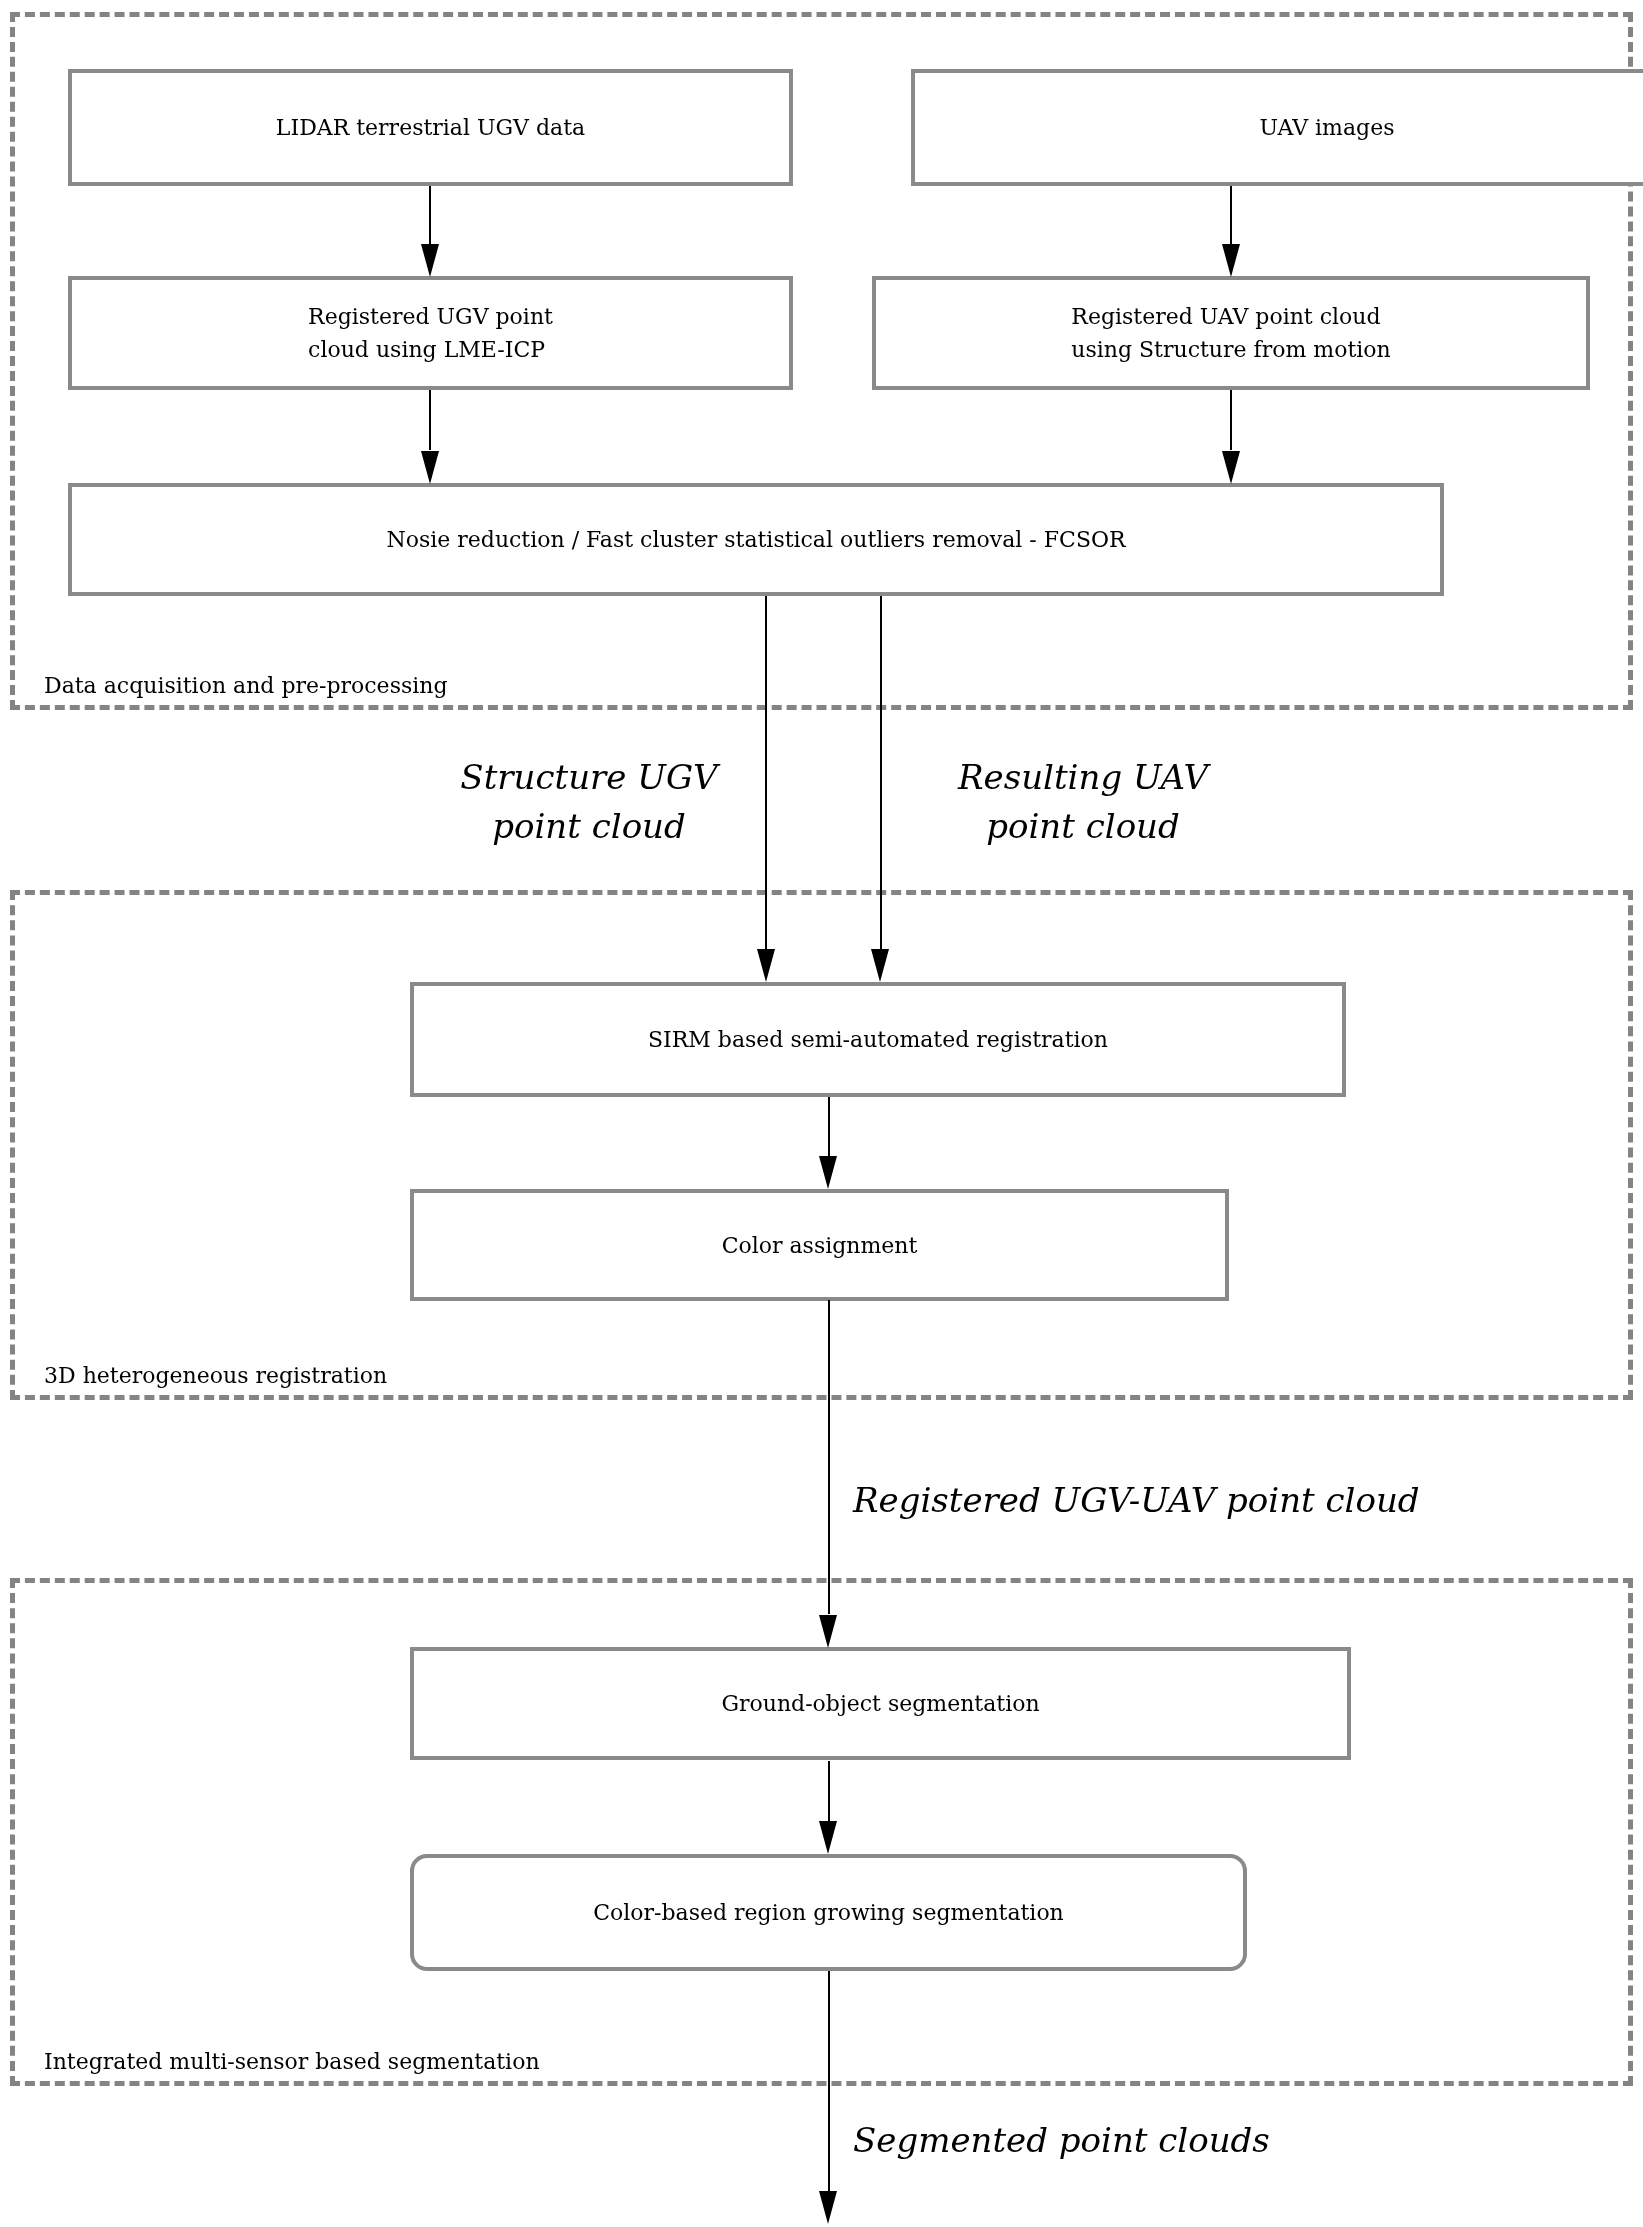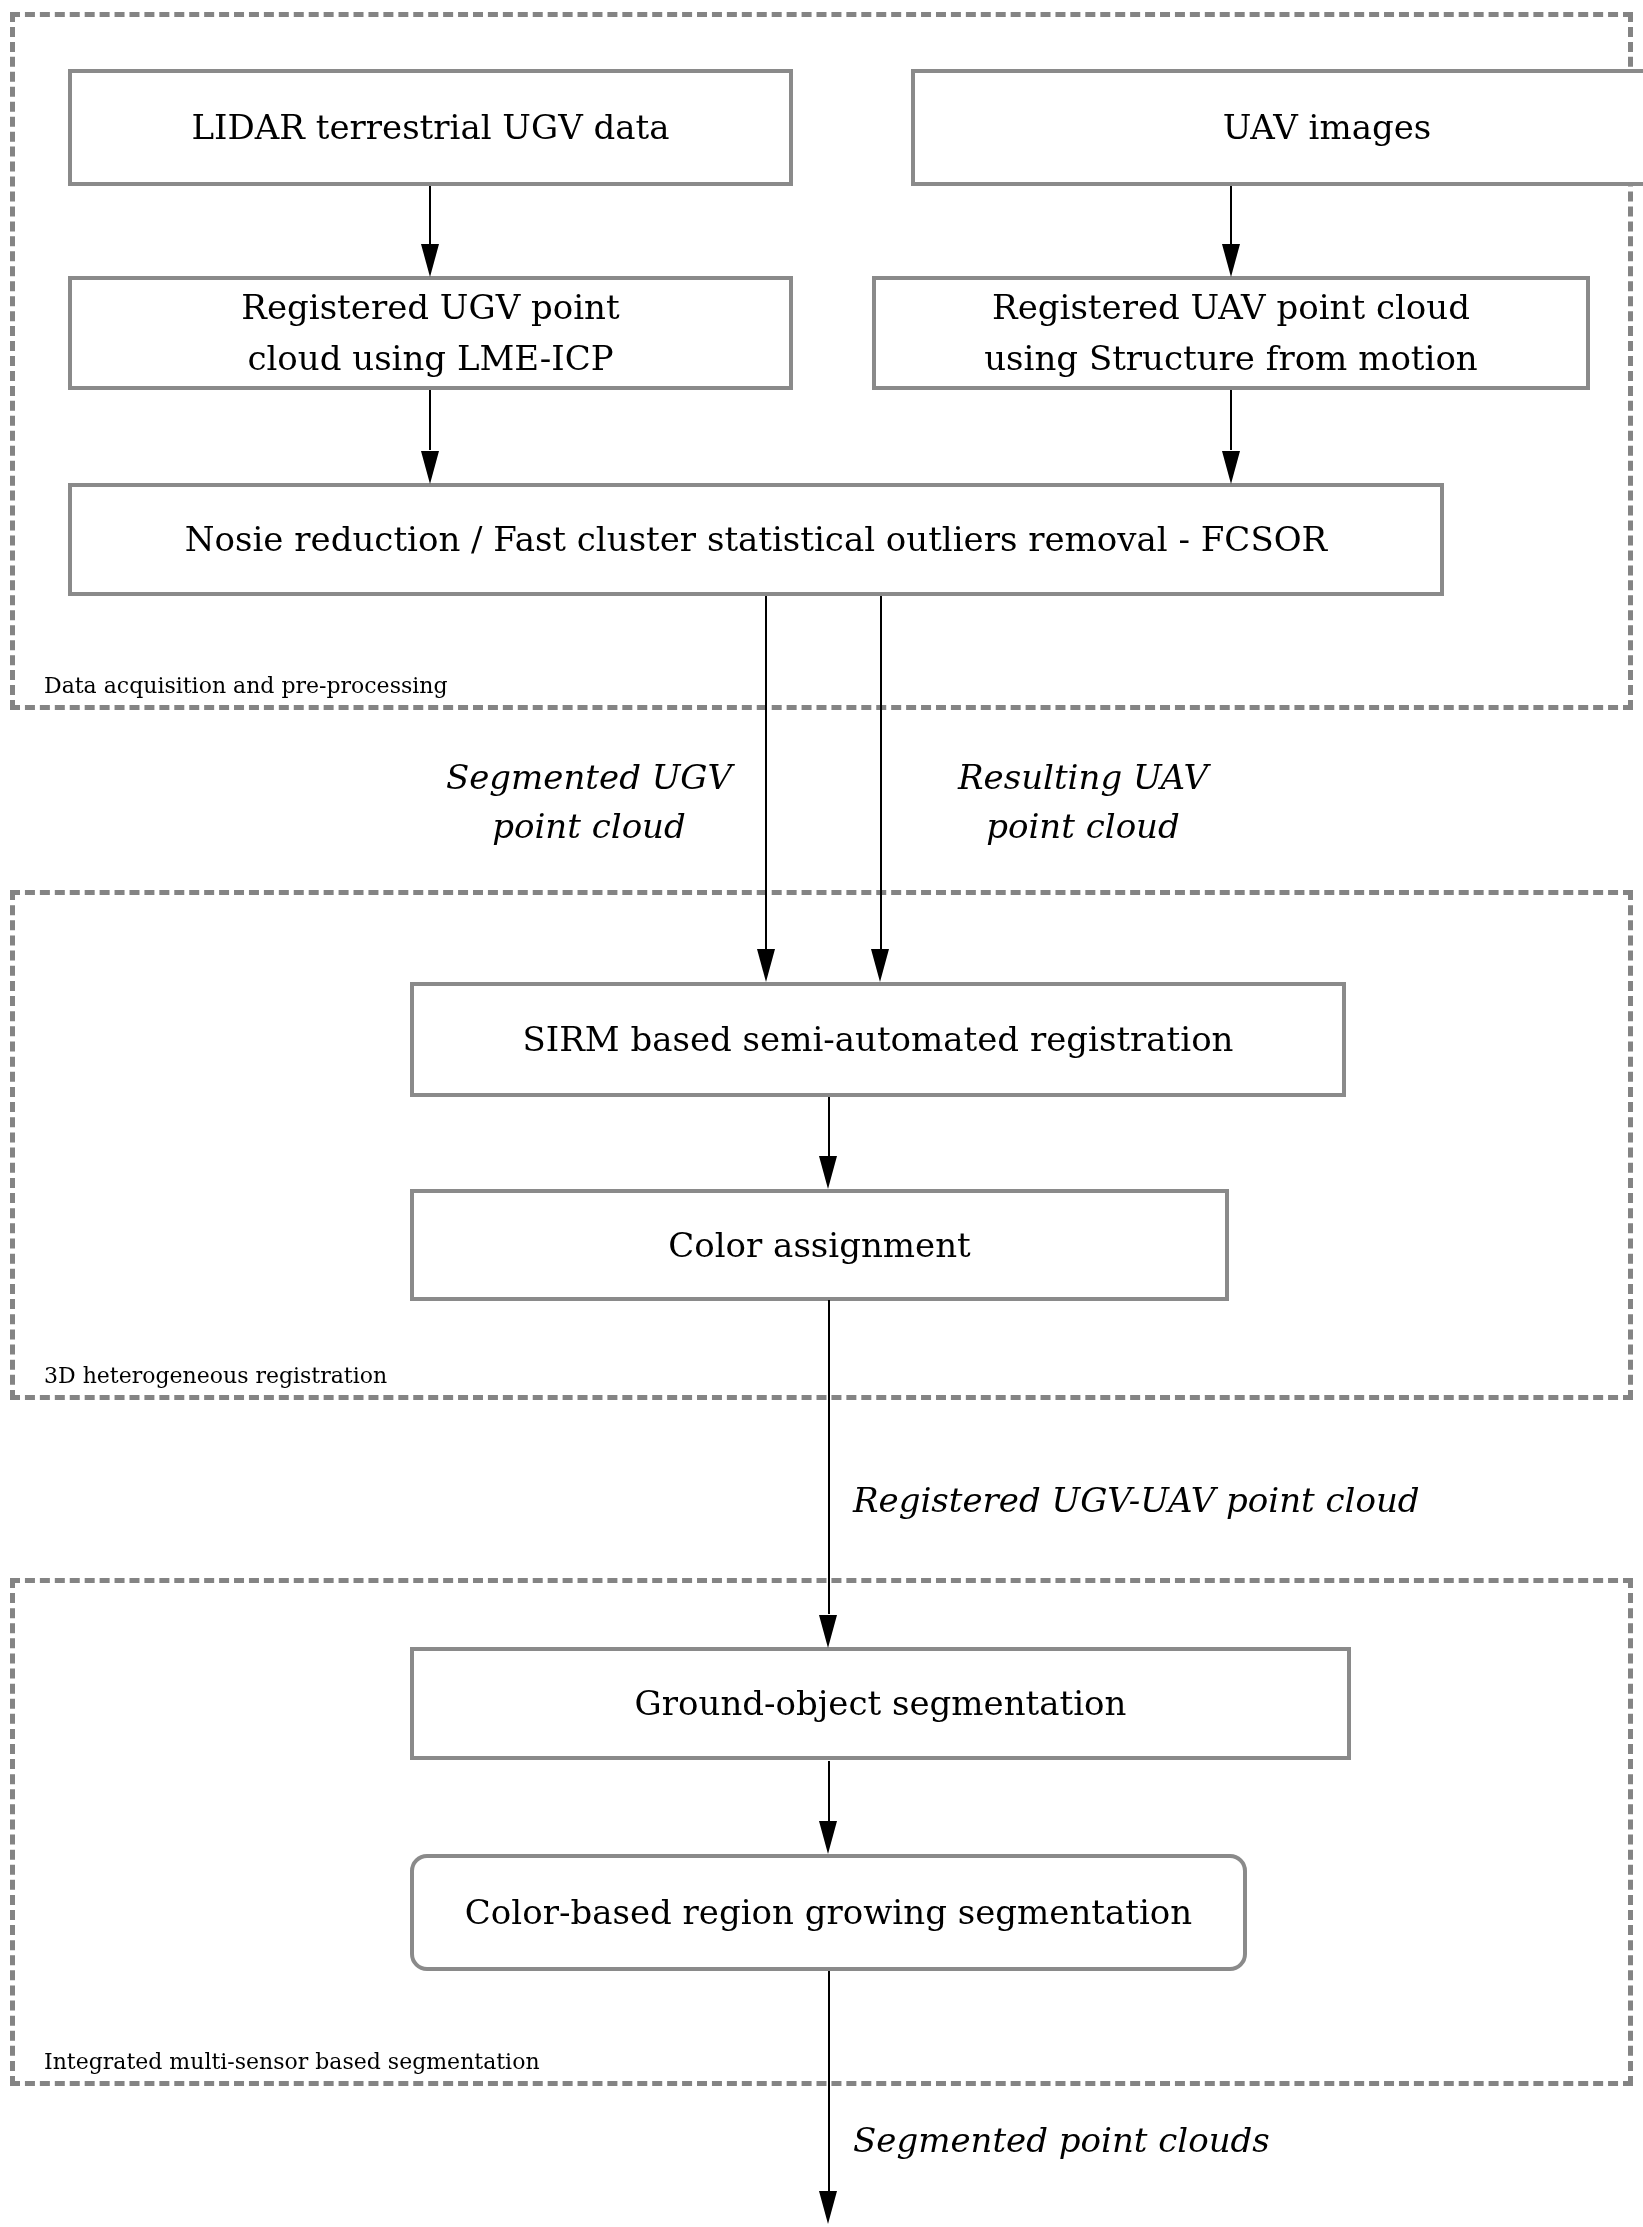--- a/index.html
+++ b/index.html
@@ -33,22 +33,22 @@
     white-space: nowrap;
     color: var(--text);
   }
   .node {
     position: absolute;
     border: 4px solid var(--box-border);
     background: var(--background);
     display: flex;
     align-items: center;
     justify-content: center;
-    text-align: center;
-    font-size: 34px;
+    text-align: left;
+    font-size: 22px;
     line-height: 1.5;
     color: var(--text);
   }
   .node .line { display: block; white-space: nowrap; }
   .shaft {
     position: absolute;
     width: 2.3px;
     background: var(--arrow);
   }
   .head {
@@ -172,21 +172,21 @@
     <div class="shaft" style="left:828px; top:1761px; height:61px;"></div>
     <div class="head" style="left:819px; top:1821px;"></div>
   </div>
 
   <div>
     <div class="shaft" style="left:828px; top:1971px; height:220px;"></div>
     <div class="head" style="left:819px; top:2191px;"></div>
   </div>
 
   <div class="edge-label centered" style="left:431px; top:753px; width:316px;">
-    <div>Segmented UGV</div>
+    <div>Structure UGV</div>
     <div>point cloud</div>
   </div>
 
   <div class="edge-label centered" style="left:925px; top:753px; width:316px;">
     <div>Resulting UAV</div>
     <div>point cloud</div>
   </div>
 
   <div class="edge-label" style="left:853px; top:1476px;">Registered UGV-UAV point cloud</div>
 

